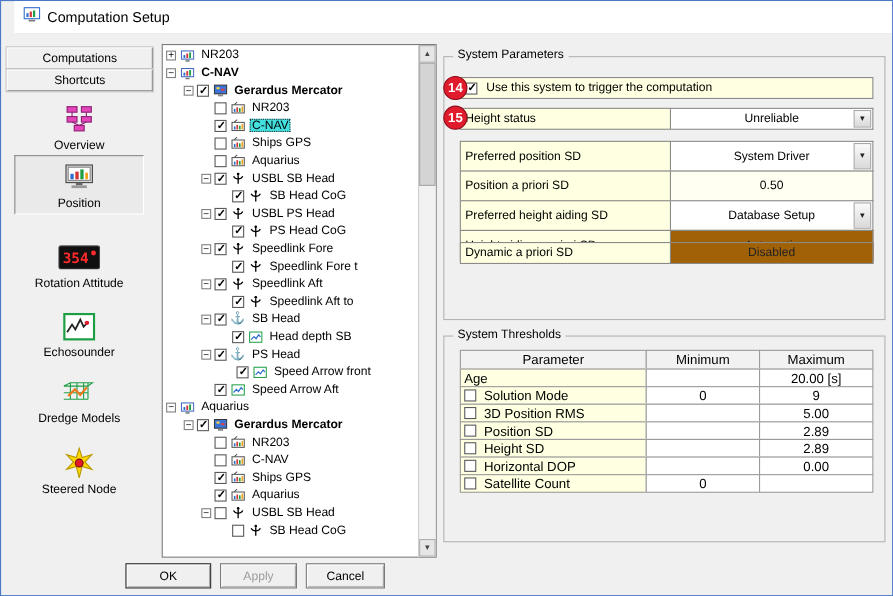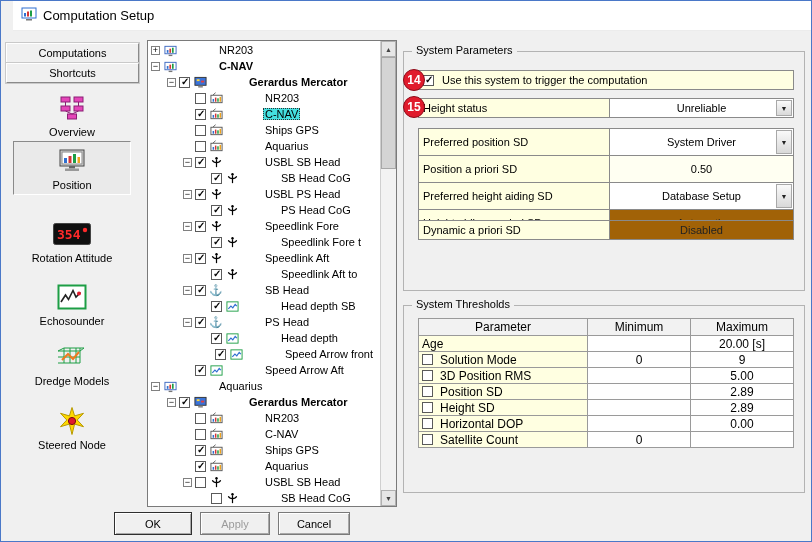--- a/index.html
+++ b/index.html
@@ -24,21 +24,21 @@
   .tree{position:absolute;left:146px;top:39px;width:250px;height:467px;background:#ffffff;
     border:1px solid #7a7a7a;}
   .tree-rows{position:absolute;left:0;top:1px;right:16px;overflow:hidden;bottom:0;}
   .trow{height:16px;display:flex;align-items:center;font-size:11px;white-space:nowrap;}
   .exp{width:9px;height:9px;border:1px solid #808080;background:#fff;font-size:9px;line-height:7px;
     text-align:center;margin-right:3px;flex:none;color:#000;}
   .cb{width:11px;height:11px;border:1px solid #5a5a5a;background:#fff;margin-right:3px;flex:none;position:relative;}
   .cb.checked::after{content:"✓";position:absolute;left:1px;top:-2px;font-size:10px;font-weight:bold;color:#000;}
   .ticon{width:15px;margin-right:3px;flex:none;display:flex;align-items:center;justify-content:center;}
   .uglyph{font-size:11px;line-height:11px;}
-  .tlabel{padding:0 2px;color:#000;margin-left:36px;}
+  .tlabel{padding:0 2px;color:#000;}
   .tlabel.bold{font-weight:bold;}
   .tlabel.sel{background:var(--selection);outline:1px dotted #333;outline-offset:-1px;}
   .vscroll{position:absolute;right:0;top:0;bottom:0;width:16px;background:#f2f2f2;border-left:1px solid #cfcfcf;}
   .sbtn{position:absolute;left:0;right:0;height:16px;background:#e6e6e6;border:1px solid #b0b0b0;
     display:flex;align-items:center;justify-content:center;font-size:7px;color:#444;}
   .sbtn.up{top:0;} .sbtn.down{bottom:0;}
   .sthumb{position:absolute;left:0;right:0;top:16px;height:112px;background:#d4d4d4;border:1px solid #a8a8a8;}
 
   
   .group{position:absolute;left:402px;width:402px;border:1px solid #b3b3b3;background:var(--dialog-bg);}
@@ -394,31 +394,20 @@
           <span class="tlabel">Head depth SB</span>
         </div>
         <div class="trow" style="padding-left: 35px;">
           <span class="exp">−</span>
           <span class="cb checked"></span>
           <span class="ticon">
             <span class="uglyph">⚓</span>
           </span>
           <span class="tlabel">PS Head</span>
         </div>
-        <div class="trow" style="padding-left: 51px;">
-          <span class="exp" style="visibility: hidden;"></span>
-          <span class="cb checked"></span>
-          <span class="ticon">
-            <svg width="13" height="13" viewBox="0 0 14 14">
-              <rect x="1" y="2" width="12" height="10" fill="#fff" stroke="#1d9e45"></rect>
-              <path d="M2.5 9.5l2.8-3 2 2 2.6-3.8 1.8 2" stroke="#2f6fd0" stroke-width="1.2" fill="none"></path>
-            </svg>
-          </span>
-          <span class="tlabel">Head depth</span>
-        </div>
         <div class="trow" style="padding-left: 55px; text-align: right;">
           <span class="exp" style="visibility: hidden;"></span>
           <span class="cb checked"></span>
           <span class="ticon">
             <svg width="13" height="13" viewBox="0 0 14 14">
               <rect x="1" y="2" width="12" height="10" fill="#fff" stroke="#1d9e45"></rect>
               <path d="M2.5 9.5l2.8-3 2 2 2.6-3.8 1.8 2" stroke="#2f6fd0" stroke-width="1.2" fill="none"></path>
             </svg>
           </span>
           <span class="tlabel">Speed Arrow front</span>

